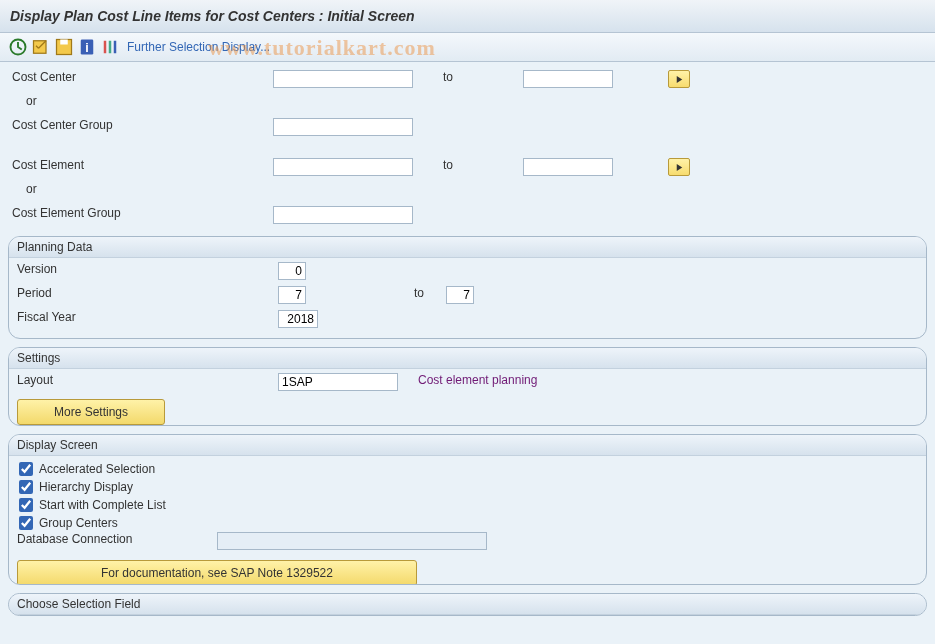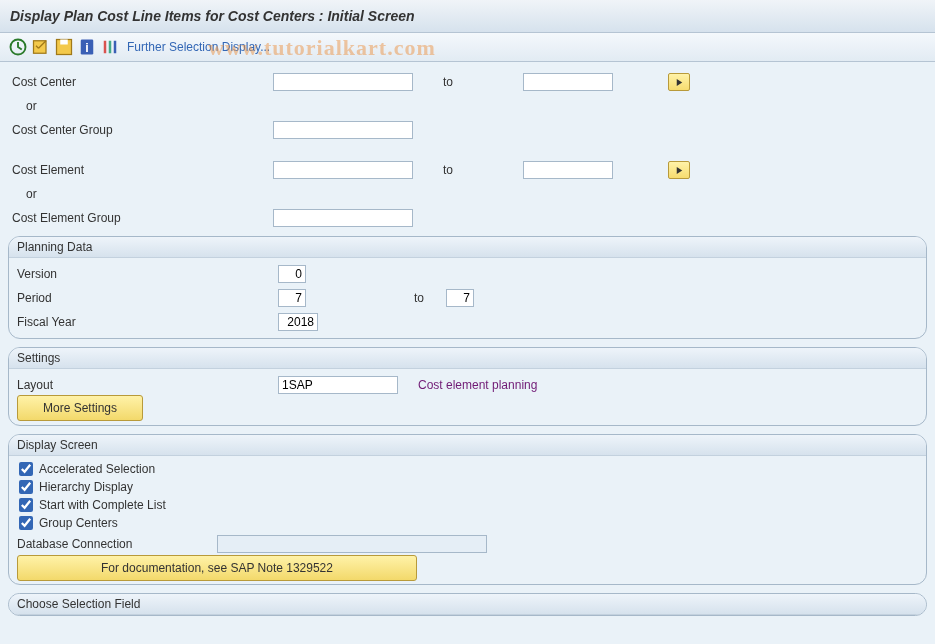--- a/index.html
+++ b/index.html
@@ -47,21 +47,20 @@
       color: rgba(235, 148, 70, 0.5);
       font-weight: bold;
       font-family: Georgia, serif;
       pointer-events: none;
       z-index: 100;
       letter-spacing: 1px;
     }
     .content { padding: 8px 8px 0 8px; }
     .row {
       display: flex;
-      align-items: center;
       height: 24px;
     }
     .label-col { width: 265px; padding-left: 4px; color: #333; }
     .indent { padding-left: 18px; }
     .input-text {
       border: 1px solid #a6b8c9;
       background: #fff;
       height: 18px;
       font-size: 12px;
       padding: 0 3px;
@@ -93,21 +92,21 @@
       font-size: 12px;
       color: #333;
     }
     .panel-body { padding: 4px 4px; }
     .gold-btn {
       background: linear-gradient(#fff2a8, #f3d96b);
       border: 1px solid #b89a3a;
       border-radius: 3px;
       height: 26px;
       font-size: 12px;
-      padding: 0 25px;
+      padding: 0 36px;
       color: #333;
     }
     .gold-wide { width: 400px; text-align: center; }
     .chk-row { padding: 2px 6px; display: flex; align-items: center; gap: 6px; }
     .chk-row input[type=checkbox] { width: 14px; height: 14px; accent-color: #3367b5; border:1px solid #6a8bab;}
     .readonly { background: #e5eef6; border: 1px solid #a6b8c9; height: 18px; width: 270px; }
     .desc-text { margin-left: 20px; color: #701a75; }
   </style>
 </head>
 <body>

